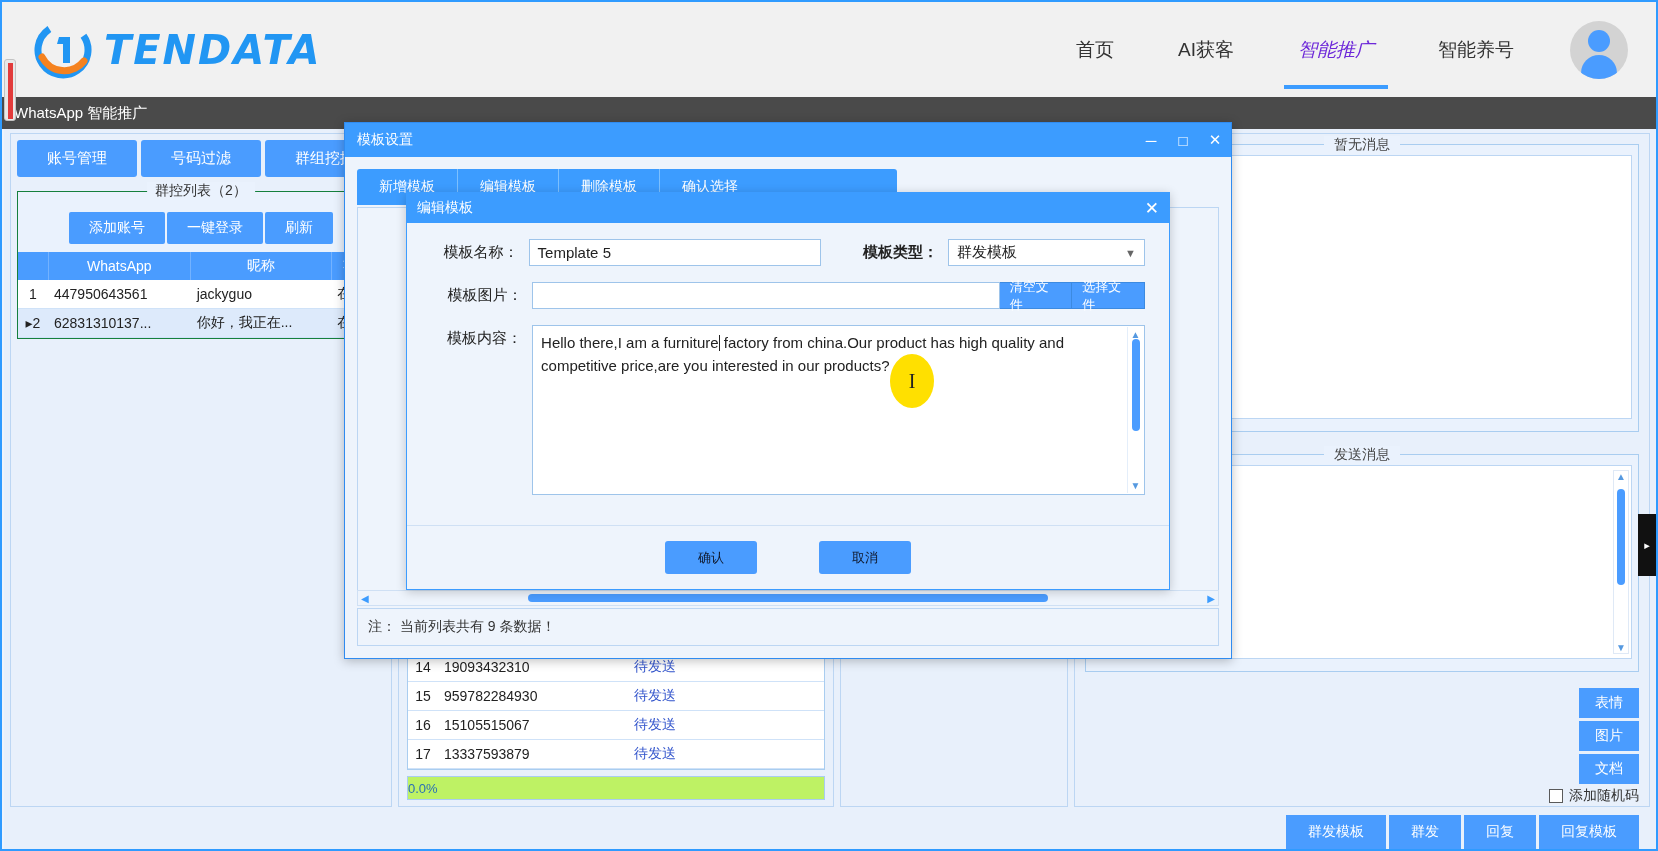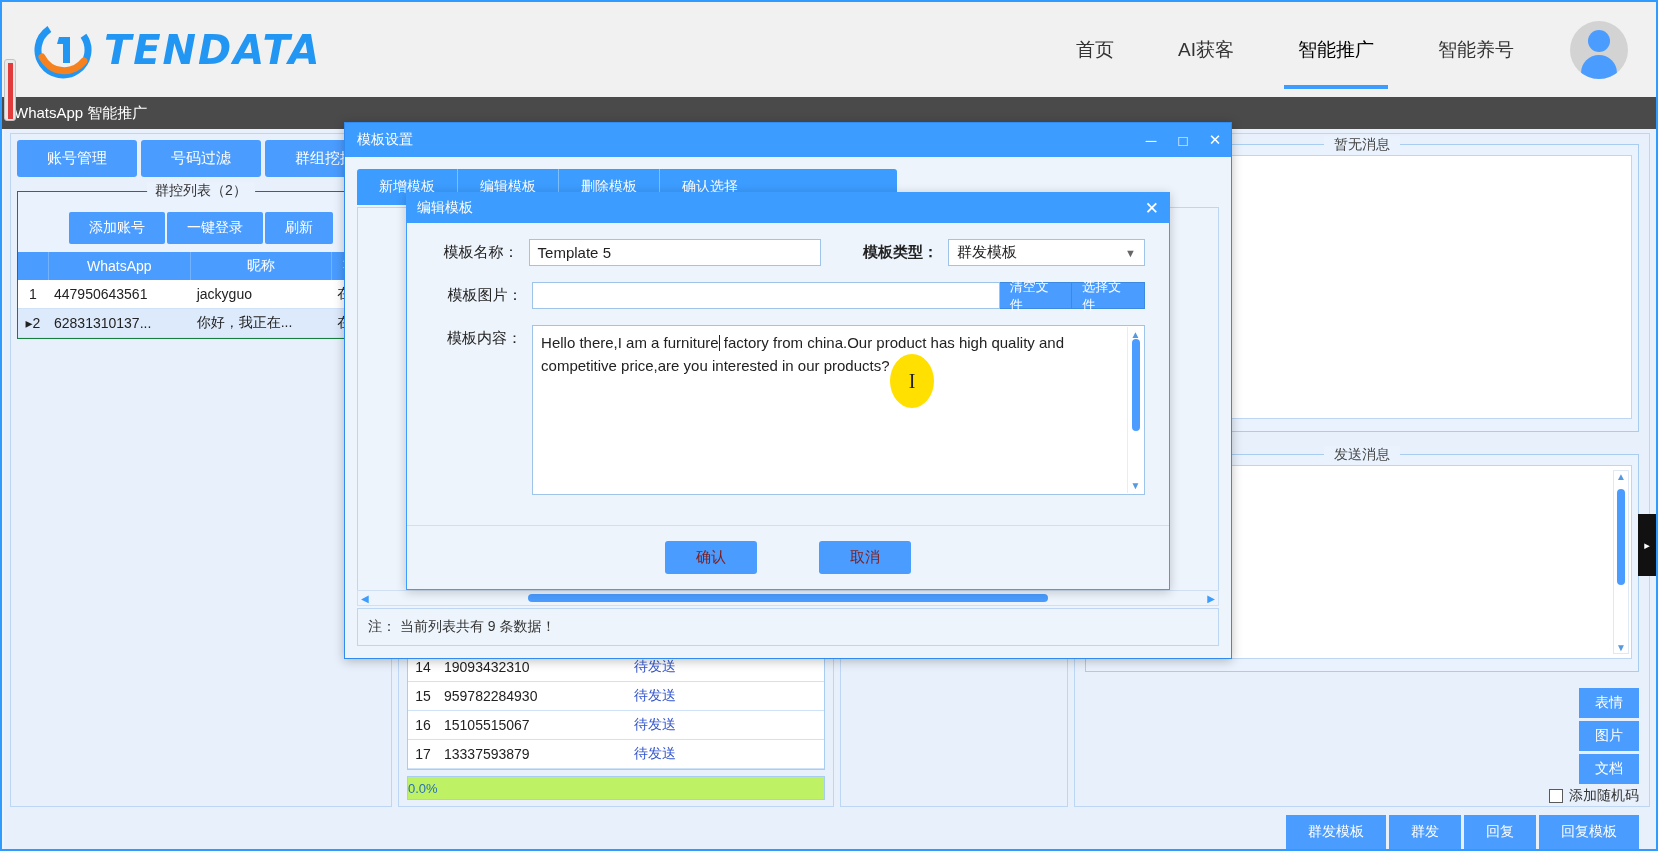--- a/index.html
+++ b/index.html
@@ -25,21 +25,21 @@
   .logo-text {
     margin-left:12px; font-size:40px; font-weight:bold; color:#2196f3;
     font-style:italic; letter-spacing:2px;
     font-family:"DejaVu Sans", sans-serif;
   }
   #nav { margin-left:auto; display:flex; align-items:center; height:95px; }
   .nav-item {
     font-size:19px; color:#333; padding:0 32px; height:95px;
     display:flex; align-items:center; position:relative; cursor:pointer;
   }
-  .nav-item.active { color:#000000; }
+  .nav-item.active { color:#6d28d9;font-style:italic; }
   .nav-item.active::after {
     content:""; position:absolute; left:18px; right:18px; bottom:8px;
     height:4px; background:#3c9cff;
   }
   #avatar {
     width:58px; height:58px; border-radius:50%; background:#d3d3d3;
     margin:0 28px 0 24px; position:relative; overflow:hidden; cursor:pointer;
   }
   #avatar .head { position:absolute; width:22px; height:22px; border-radius:50%;
      background:#4a9cff; left:18px; top:9px; }
@@ -263,21 +263,21 @@
   .caretline {
     display:inline-block; width:1px; height:16px; background:#222;
     vertical-align:-3px;
   }
   #inner-footer {
     position:absolute; left:0; right:0; bottom:0; height:64px;
     border-top:1px solid #cfe0f4;
     display:flex; align-items:center; justify-content:center; gap:62px;
   }
   .ok-btn {
-    background:#4a9cff; color:#7f1d1d; font-size:15px; width:92px;
+    background:#4a9cff; color:#0f172a; font-size:13px; width:92px;
     height:33px; display:flex; align-items:center; justify-content:center;
     border-radius:3px; cursor:pointer;
   }
   
   #cursor-dot {
     position:absolute; left:888px; top:352px; width:44px; height:54px;
     background:#ffe000; border-radius:50%; z-index:70;
     display:flex; align-items:center; justify-content:center;
   }
   #cursor-dot .ibeam {

